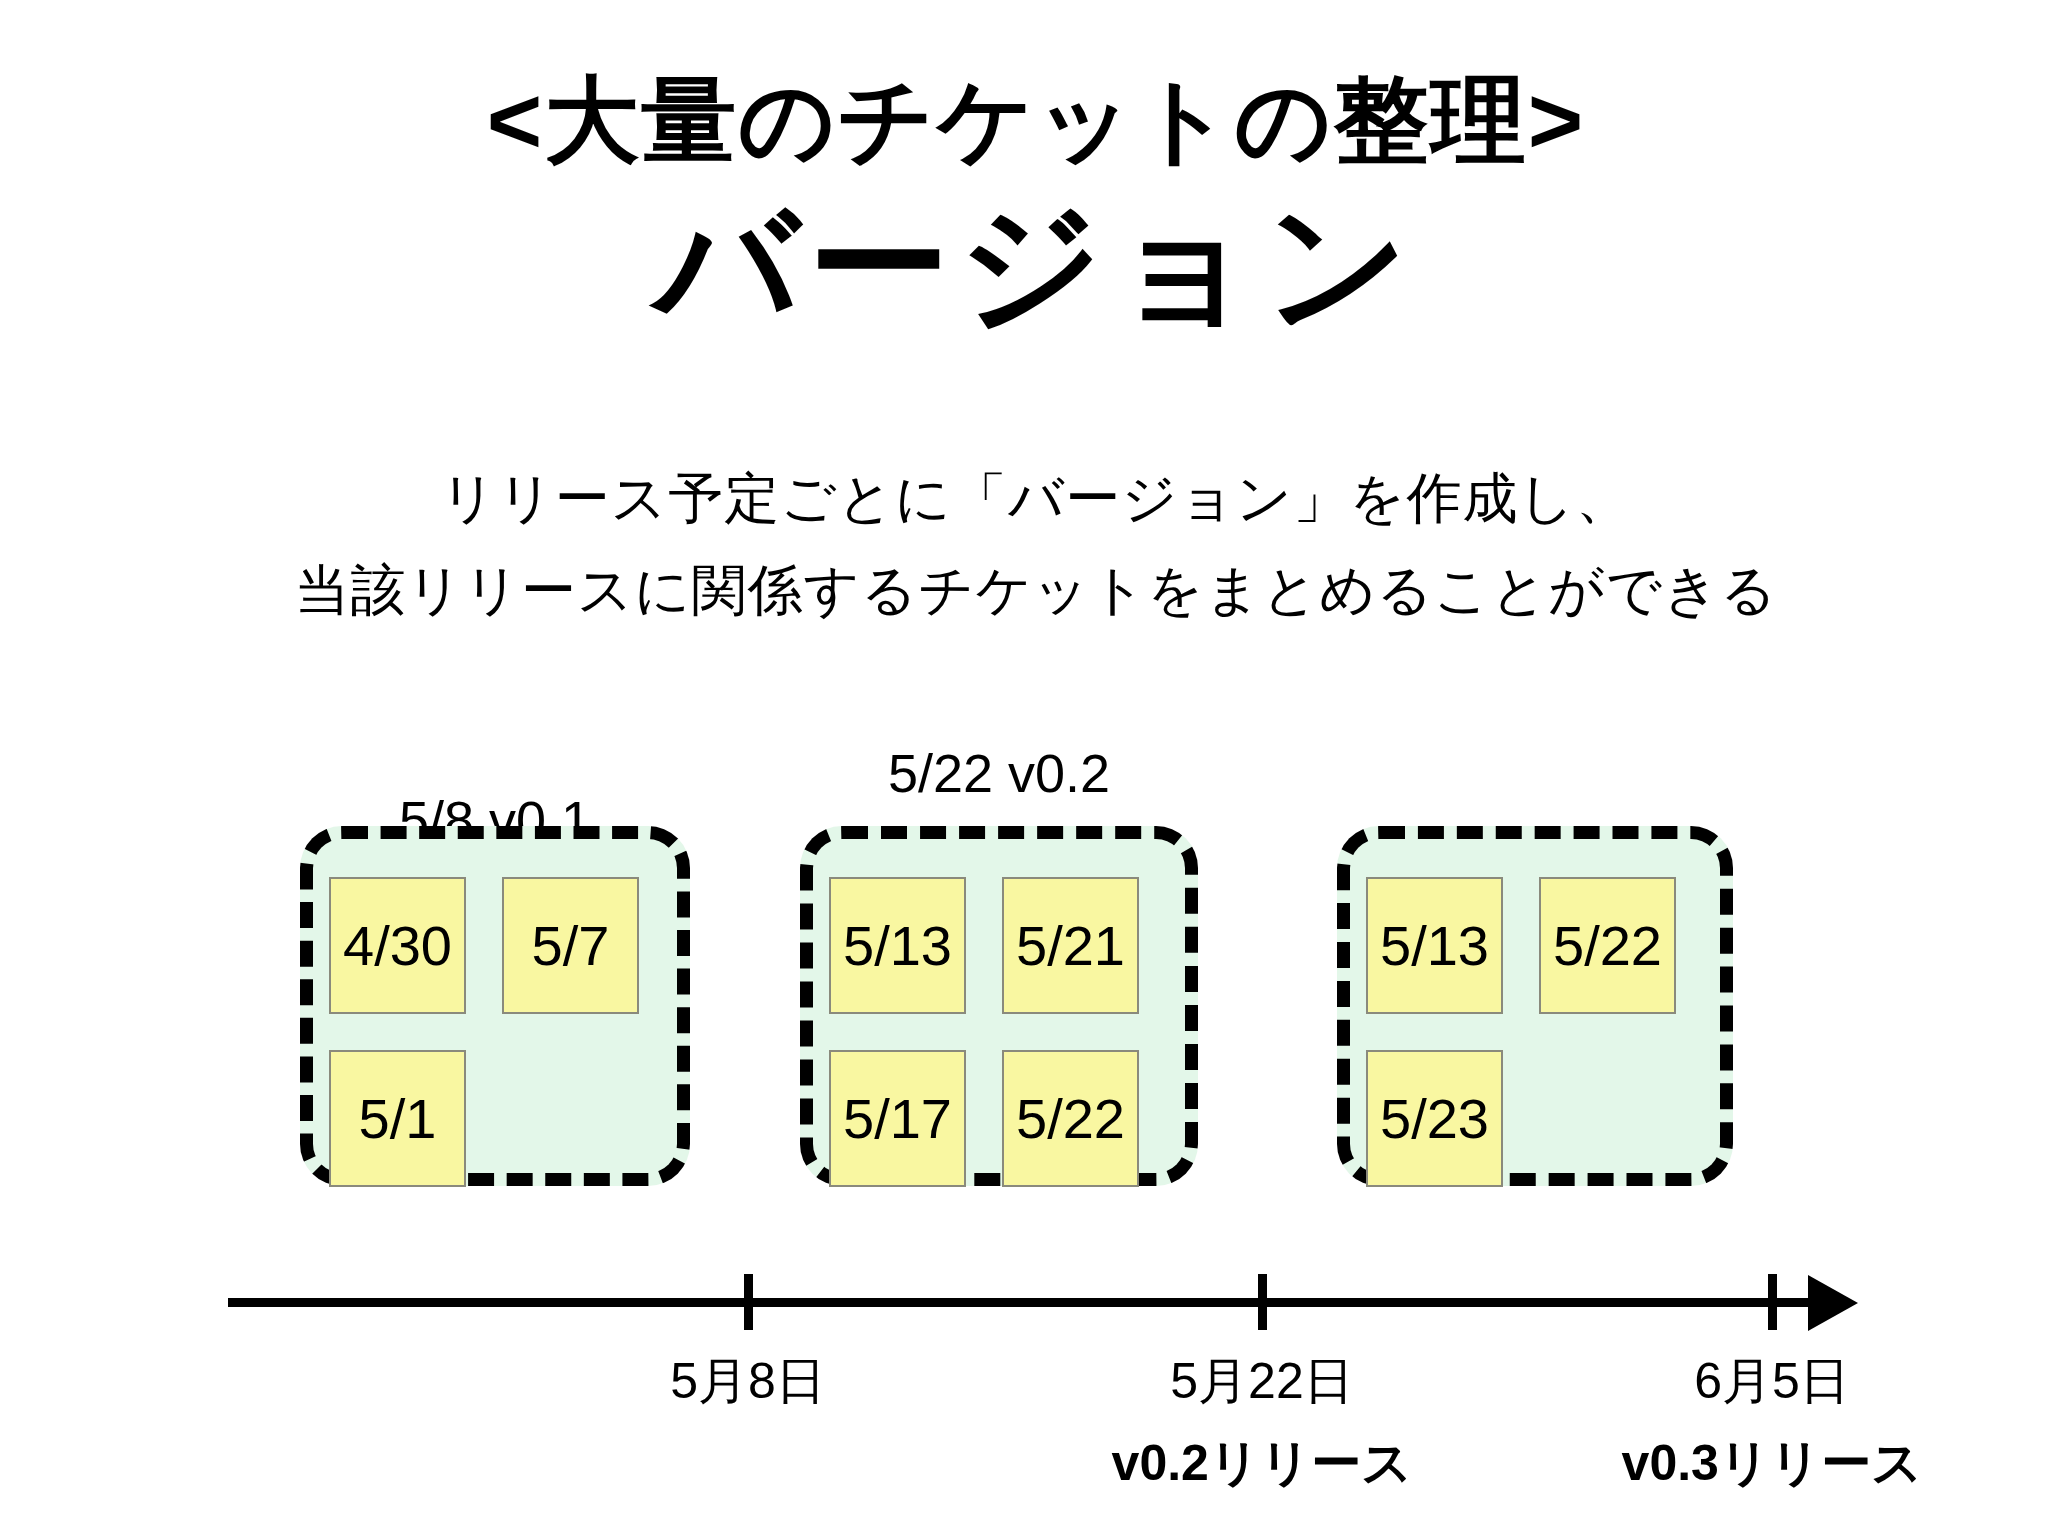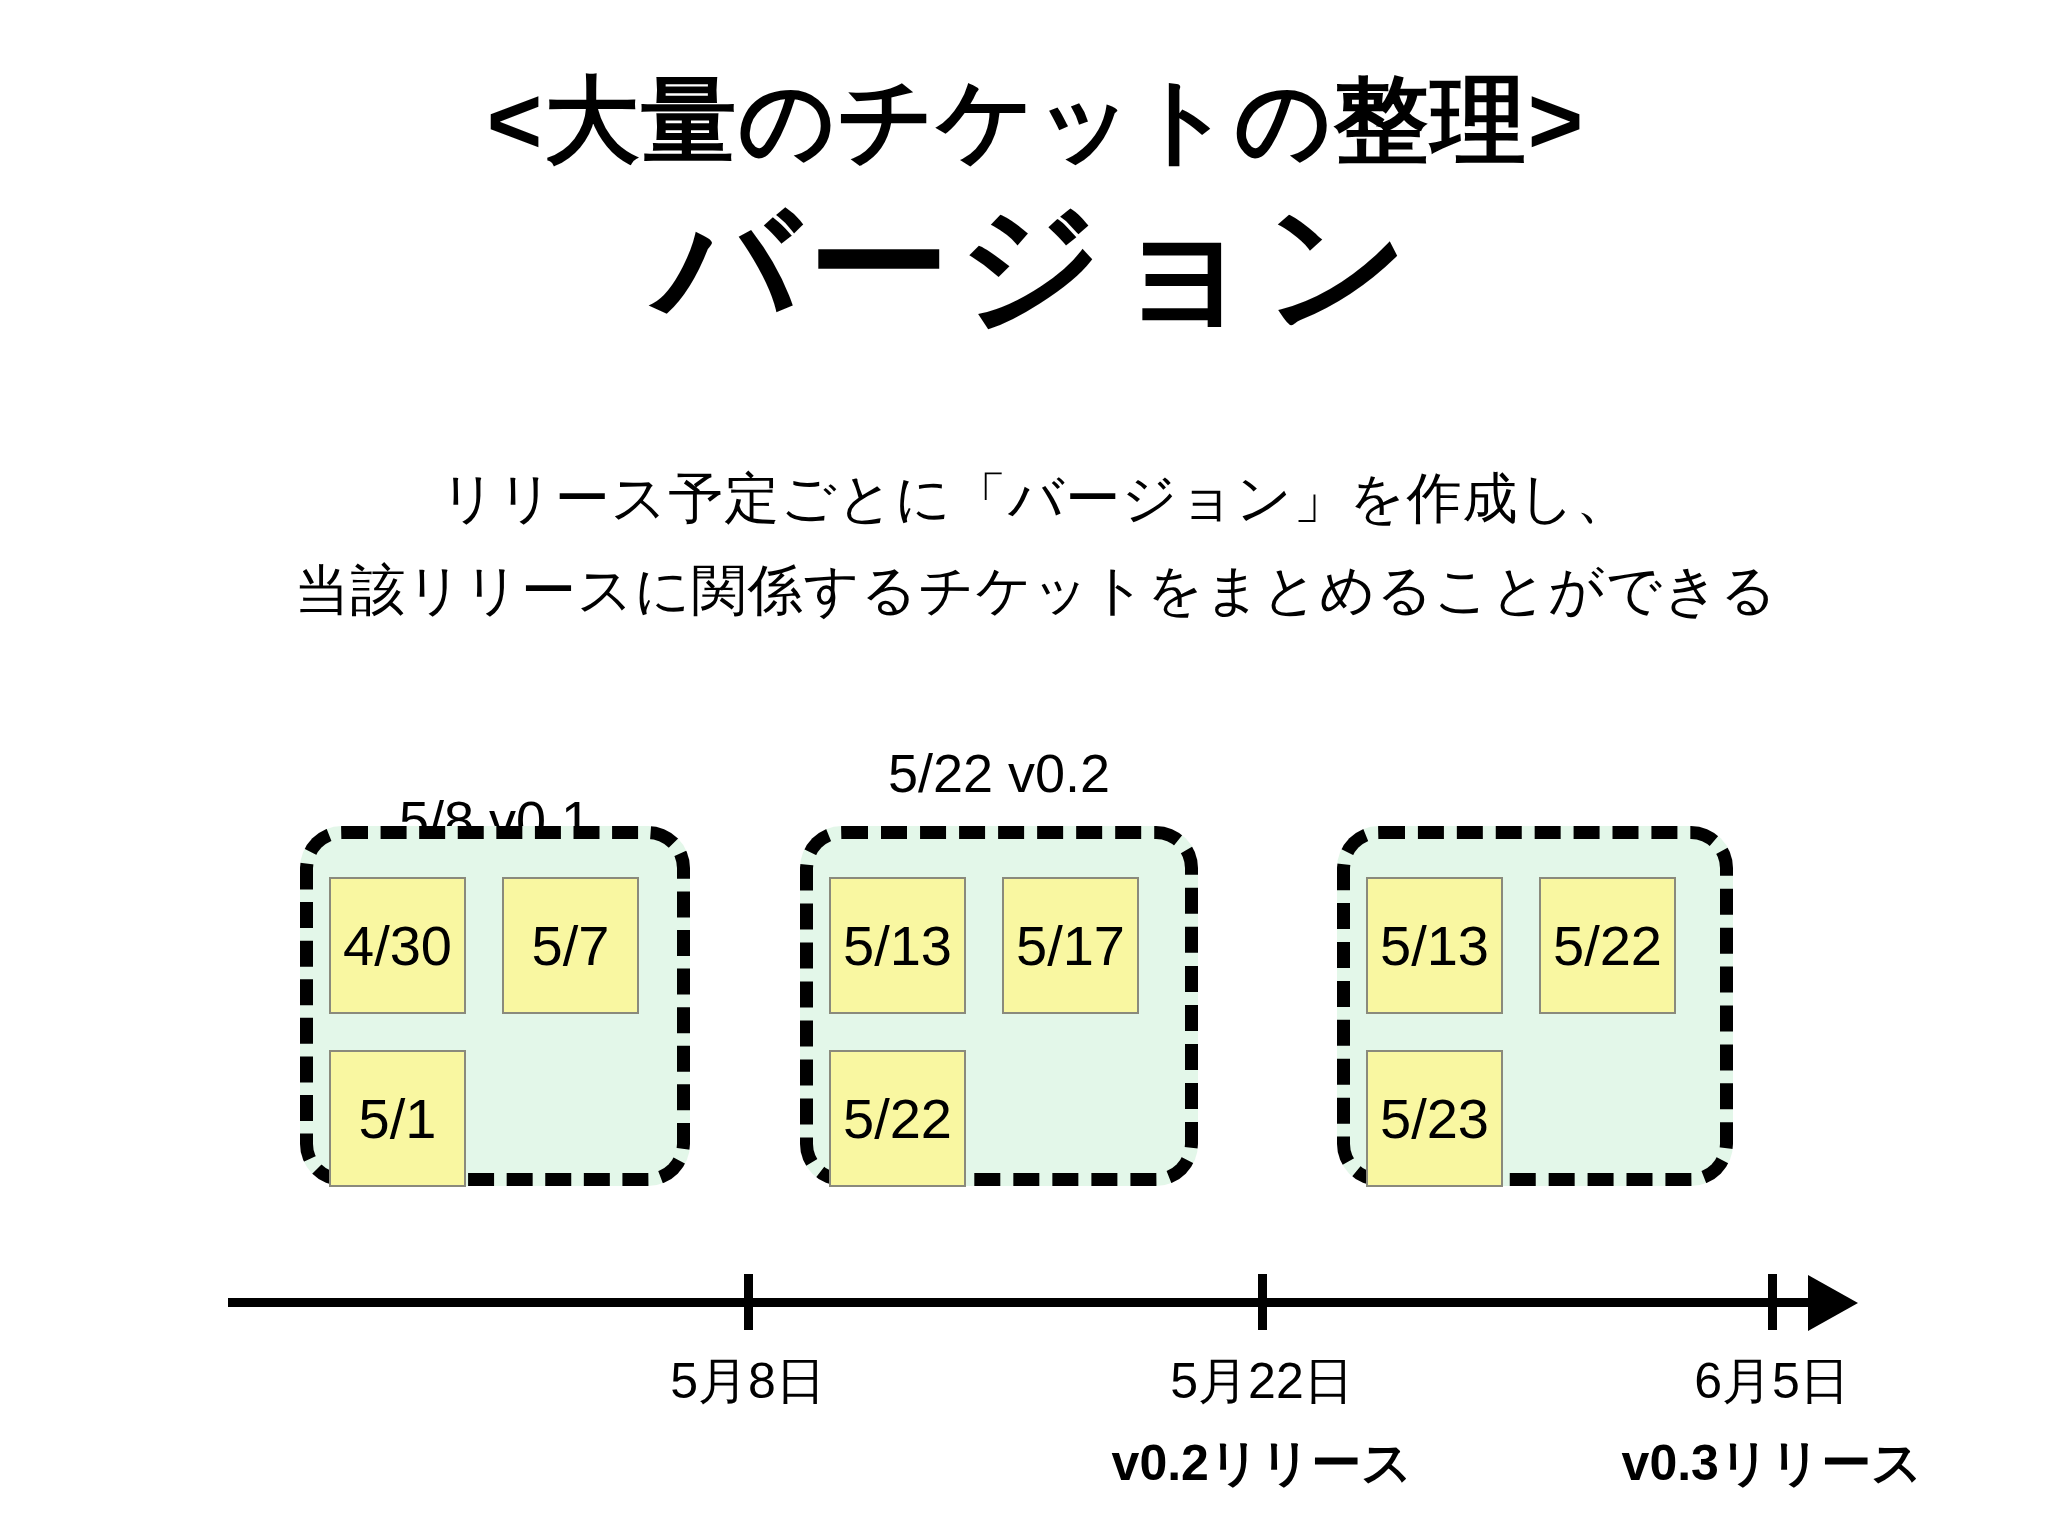--- a/index.html
+++ b/index.html
@@ -143,20 +143,21 @@
     <div class="tickets">
       <div class="ticket">4/30</div>
       <div class="ticket">5/7</div>
       <div class="ticket">5/1</div>
     </div>
   </div>
 
   <div class="version-box vbox2">
     <div class="tickets">
       <div class="ticket">5/13</div>
+      <div class="ticket">5/21</div>
       <div class="ticket">5/17</div>
       <div class="ticket">5/22</div>
     </div>
   </div>
 
   <div class="version-box vbox3">
     <div class="tickets">
       <div class="ticket">5/13</div>
       <div class="ticket">5/22</div>
       <div class="ticket">5/23</div>

